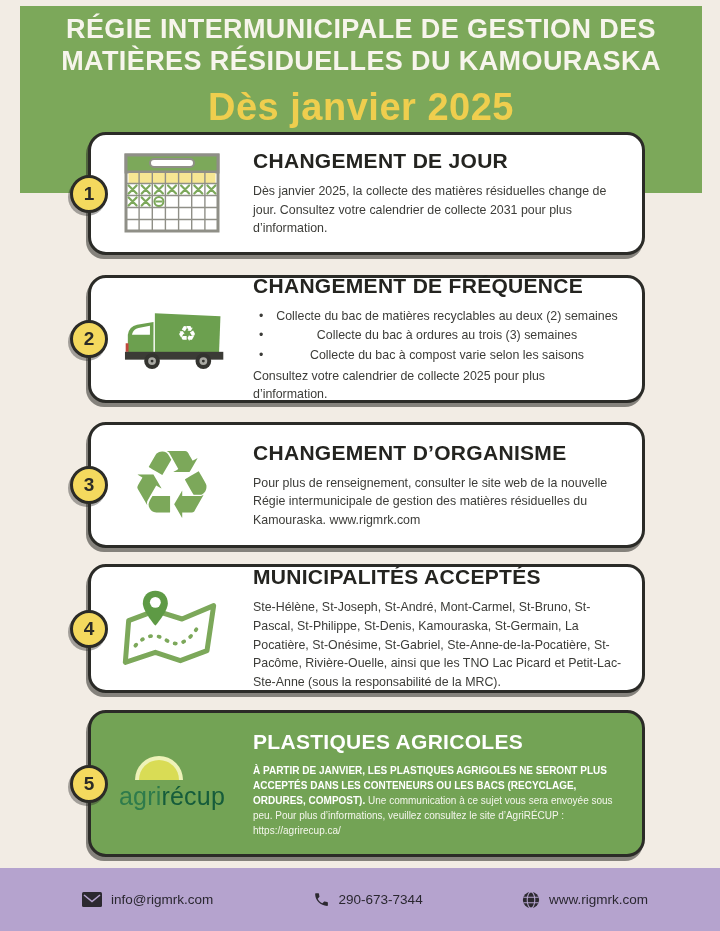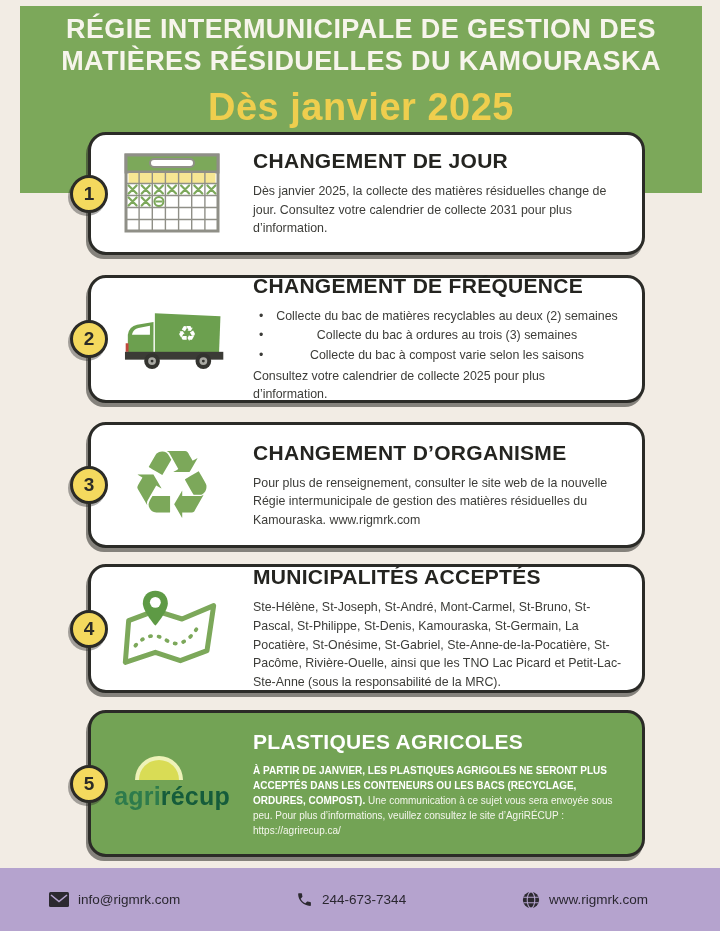--- a/index.html
+++ b/index.html
@@ -67,28 +67,28 @@
   .recycle-glyph { font-size:95px; line-height:0.95; color:#7CA85A; font-family:"DejaVu Sans",sans-serif; }
 
   
   .agrirecup { display:flex; flex-direction:column; align-items:center; }
   .agri-sun { position:relative; width:48px; height:24px; margin-bottom:2px; margin-left:-26px; }
   .agri-sun .outer { position:absolute; bottom:0; left:0; width:48px; height:24px;
     background:#EEF2B8; border-radius:24px 24px 0 0; }
   .agri-sun .inner { position:absolute; bottom:0; left:4px; width:40px; height:20px;
     background:#D9DC55; border-radius:20px 20px 0 0; }
   .agri-word { font-size:25px; letter-spacing:0.2px; }
-  .agri-word .p1 { color:#2E7B4C; font-weight:bold; }
-  .agri-word .p2 { color:#155C3B; font-weight:bold; }
+  .agri-word .p1 { color:#2E7B4C; font-weight:normal; }
+  .agri-word .p2 { color:#155C3B; font-weight:normal; }
 
   
   .footer {
     position:absolute; left:0; bottom:0; width:720px; height:63px;
     background:#B5A3CE; display:flex; align-items:center;
-    justify-content:space-between; padding:0 72px 0 49px;
+    justify-content:space-between; padding:0 72px 0 82px;
   }
   .footer-item { display:flex; align-items:center; gap:9px; color:#2A2730; font-size:13.5px; }
   .footer-item svg { display:block; }
 </style>
 </head>
 <body>
 
 <div class="page">
 
   <div class="banner">
@@ -216,21 +216,21 @@
         </svg>
       </span>
       <span>info@rigmrk.com</span>
     </div>
     <div class="footer-item">
       <span>
         <svg width="17" height="17" viewBox="0 0 24 24">
           <path d="M6.62 10.79c1.44 2.83 3.76 5.14 6.59 6.59l2.2-2.2c.27-.27.67-.36 1.02-.24 1.12.37 2.33.57 3.57.57.55 0 1 .45 1 1V20c0 .55-.45 1-1 1-9.39 0-17-7.61-17-17 0-.55.45-1 1-1h3.5c.55 0 1 .45 1 1 0 1.25.2 2.45.57 3.57.11.35.03.74-.25 1.02l-2.2 2.2z" fill="#2C2930"></path>
         </svg>
       </span>
-      <span>244-673-7344</span>
+      <span>290-673-7344</span>
     </div>
     <div class="footer-item">
       <span>
         <svg width="18" height="18" viewBox="0 0 20 20">
           <circle cx="10" cy="10" r="9" fill="#2C2930"></circle>
           <ellipse cx="10" cy="10" rx="4.2" ry="9" fill="none" stroke="#B5A3CE" stroke-width="1.2"></ellipse>
           <path d="M1.5 7 H18.5 M1.5 13 H18.5" stroke="#B5A3CE" stroke-width="1.2" fill="none"></path>
         </svg>
       </span>
       <span>www.rigmrk.com</span>

